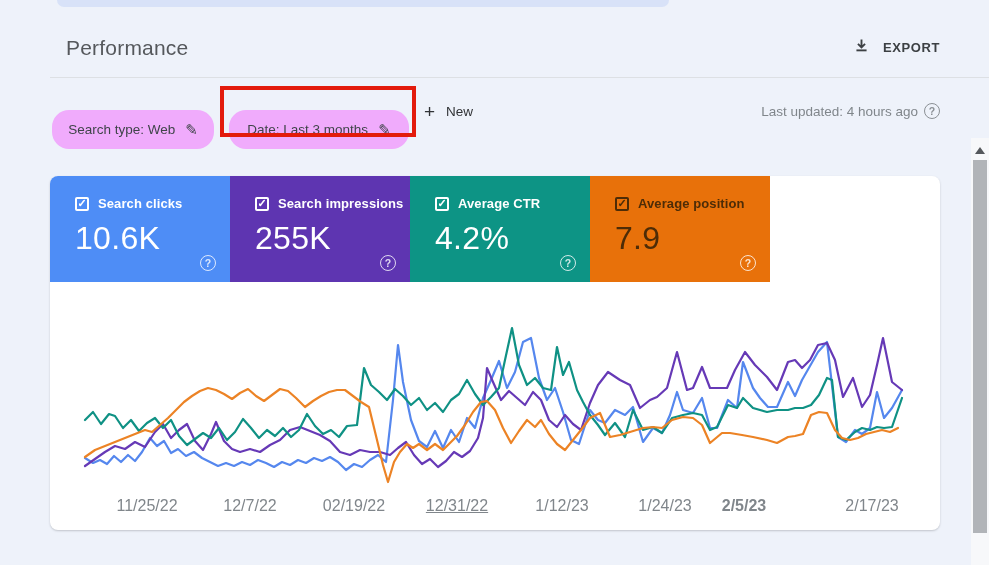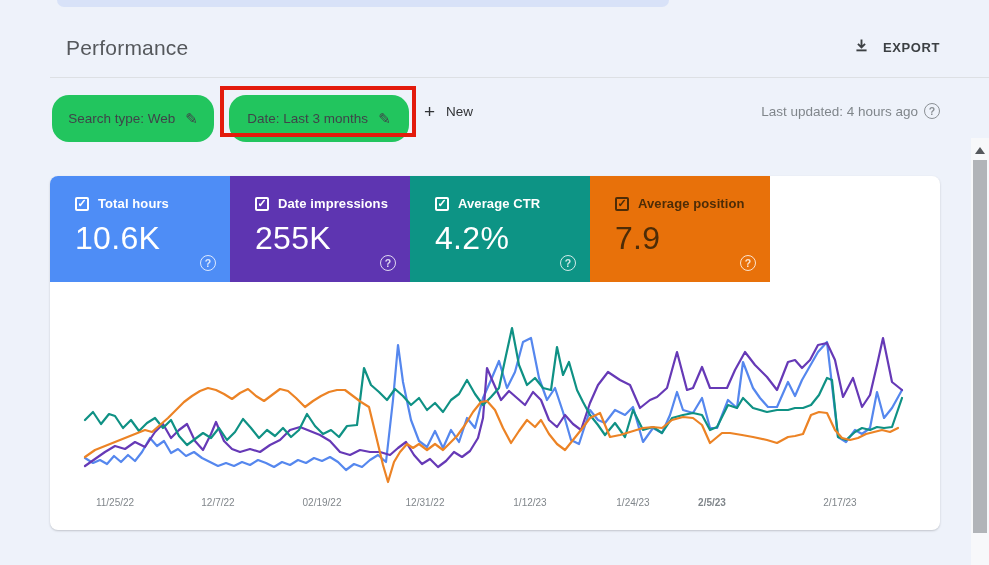--- a/index.html
+++ b/index.html
@@ -17,21 +17,21 @@
   .top-strip { left:57px; top:0; width:612px; height:7px;
     background:#d8e2f8; border-radius:0 0 10px 10px; }
 
   
   .page-title { left:66px; top:36px; font-size:21px; letter-spacing:.2px; color:#55585c; }
   .export-btn { right:49px; top:38px; display:flex; align-items:center; gap:14px;
     font-size:13px; font-weight:bold; letter-spacing:.6px; color:#3c4043; cursor:pointer; }
   .divider { left:50px; top:77px; width:939px; height:1px; background:#dde0e4; }
 
   
-  .chip { top:95px; height:47px; background:#22c55e; border-radius:17px;
+  .chip { top:110px; height:39px; background:#f0abfc; border-radius:17px;
     display:flex; align-items:center; justify-content:center; gap:10px;
     font-size:13.5px; color:#3f4449; cursor:pointer; }
   .chip-search { left:52px; width:162px; }
   .chip-date { left:229px; width:180px; }
   .pencil { font-size:15px; color:#3f4449; line-height:1; }
   .red-box { left:220px; top:86px; width:196px; height:51px;
     border:4px solid #e31b0c; pointer-events:none; }
   .new-btn { left:424px; top:95px; height:33px; display:flex; align-items:center; gap:11px;
     font-size:13.5px; color:#313336; cursor:pointer; }
   .plus { font-size:19px; font-weight:400; color:#313336; line-height:1; }
@@ -54,21 +54,21 @@
   .cbx { width:14px; height:14px; border:2px solid currentColor; border-radius:2px;
     display:inline-flex; align-items:center; justify-content:center;
     font-size:11px; line-height:1; font-weight:bold; }
   .metric .m-label { font-size:13px; font-weight:bold; letter-spacing:.1px; }
   .metric .m-value { position:absolute; left:25px; top:44px; font-size:32px; letter-spacing:.3px; }
   .metric .q-icon { position:absolute; right:14px; bottom:11px; color:rgba(255,255,255,.8); }
 
   
   .chart-svg { position:absolute; left:0; top:124px; }
   .x-axis { position:absolute; left:0; top:321px; width:890px; height:16px; }
-  .x-tick { position:absolute; transform:translateX(-50%); font-size:10px; color:#80868b; white-space:nowrap; }
+  .x-tick { position:absolute; transform:translateX(-50%); font-size:16px; color:#80868b; white-space:nowrap;margin-left:32px; }
 
   
   .sb-track { left:971px; top:138px; width:18px; height:427px; background:#f7f8fa; }
   .sb-arrow { left:975px; top:147px; width:0; height:0;
     border-left:5px solid transparent; border-right:5px solid transparent;
     border-bottom:7px solid #55585c; cursor:pointer; }
   .sb-thumb { left:973px; top:160px; width:14px; height:373px; background:#b1b4b8; cursor:pointer; }
 </style>
 </head>
 <body>
@@ -103,30 +103,30 @@
 <div class="abs last-updated">
   <span>Last updated: 4 hours ago</span>
   <span class="q-icon">?</span>
 </div>
 
 <div class="abs main-card">
 
   <div class="metric first" style="left: 0px; background-color: rgb(78, 141, 246); color: rgb(255, 255, 255);">
     <span class="cbx-row">
       <span class="cbx">✓</span>
-      <span class="m-label">Total hours</span>
+      <span class="m-label">Search clicks</span>
     </span>
     <span class="m-value">10.6K</span>
     <span class="q-icon">?</span>
   </div>
 
   <div class="metric" style="left: 180px; background-color: rgb(94, 53, 177); color: rgb(255, 255, 255);">
     <span class="cbx-row">
       <span class="cbx">✓</span>
-      <span class="m-label">Date impressions</span>
+      <span class="m-label">Search impressions</span>
     </span>
     <span class="m-value">255K</span>
     <span class="q-icon">?</span>
   </div>
 
   <div class="metric" style="left: 360px; background-color: rgb(13, 148, 133); color: rgb(255, 255, 255);">
     <span class="cbx-row">
       <span class="cbx">✓</span>
       <span class="m-label">Average CTR</span>
     </span>
@@ -147,21 +147,21 @@
       <polyline points="35,158 43,163 50,160 57,164 64,156 71,162 78,155 85,161 92,152 100,138 107,146 114,141 121,153 128,149 136,156 144,152 152,158 160,162 168,166 176,163 184,166 192,162 200,165 208,160 216,163 224,167 232,162 240,165 248,160 256,163 264,158 272,161 280,157 288,162 296,170 304,164 312,167 320,160 328,155 336,162 343,100 348,45 353,82 361,120 369,141 377,147 385,131 393,148 401,130 409,142 417,118 425,128 433,98 441,80 449,61 457,88 465,72 473,42 481,38 489,78 497,100 505,88 513,112 521,140 529,144 540,110 548,120 555,123 565,110 575,115 583,107 593,142 603,128 612,133 620,115 627,92 633,110 643,113 652,98 660,128 667,128 678,100 687,108 693,62 703,88 710,98 718,107 727,107 738,82 745,96 752,80 760,66 768,52 777,42 788,137 796,142 805,130 812,134 820,128 827,92 834,118 842,108 852,90" fill="none" stroke="#5587ee" stroke-width="2.2" stroke-linejoin="round" stroke-linecap="round"></polyline>
       <polyline points="35,166 45,159 55,152 65,146 75,149 85,142 95,147 105,132 113,124 121,138 129,130 137,124 145,141 153,150 161,134 166,122 174,141 182,149 190,152 200,149 210,152 220,145 230,140 240,130 250,127 260,131 270,135 280,141 290,152 300,155 310,150 320,152 330,152 340,155 348,148 356,142 364,155 372,164 380,159 388,167 396,161 404,152 412,157 420,151 428,138 433,118 437,68 443,82 451,100 459,91 467,98 475,105 483,92 491,100 499,120 507,127 515,115 523,124 531,130 540,103 548,85 558,72 570,80 580,85 590,108 600,100 607,97 617,88 627,52 637,90 643,88 652,67 660,88 668,88 677,88 685,70 695,52 705,65 717,77 727,90 738,62 745,60 752,68 760,60 768,45 777,43 785,60 793,97 803,78 812,107 820,95 827,65 833,38 842,82 852,90" fill="none" stroke="#6639b6" stroke-width="2.2" stroke-linejoin="round" stroke-linecap="round"></polyline>
       <polyline points="35,120 43,112 51,124 59,114 65,116 73,128 81,120 89,131 97,123 105,118 113,128 121,120 129,136 137,145 145,139 153,133 161,138 169,128 177,140 185,132 193,119 201,128 209,138 217,130 225,136 233,128 241,137 249,130 257,114 265,126 273,134 281,130 289,137 297,126 307,125 314,68 321,85 329,92 337,100 345,89 353,96 361,105 369,98 377,110 385,103 393,112 401,100 409,94 417,80 425,94 433,105 441,97 449,88 455,60 462,28 469,65 477,85 485,78 493,88 501,90 507,47 513,75 519,62 527,90 533,102 540,115 548,125 555,135 565,123 575,137 583,110 593,130 603,127 612,133 622,118 633,115 643,113 652,115 660,130 667,127 678,105 687,108 693,98 703,108 717,112 727,110 738,110 745,108 753,108 761,105 769,95 777,78 782,80 788,137 796,140 805,132 812,128 820,130 827,127 834,128 842,127 852,98" fill="none" stroke="#0f9184" stroke-width="2.2" stroke-linejoin="round" stroke-linecap="round"></polyline>
       <polyline points="35,157 45,150 55,146 65,142 75,138 85,134 95,130 102,132 110,125 118,118 126,110 134,102 142,96 150,91 158,88 166,90 174,94 182,99 190,93 198,89 206,96 214,101 222,95 230,89 238,91 246,98 255,107 263,101 271,96 279,92 287,90 295,90 303,96 311,102 319,107 327,140 333,165 338,182 344,162 350,152 357,144 363,148 369,144 377,150 385,144 393,150 399,144 407,136 415,125 423,112 431,102 437,101 445,110 453,128 461,143 469,131 477,120 485,127 491,120 499,134 507,144 515,150 523,140 531,130 540,118 550,113 560,137 570,135 580,132 593,128 603,127 612,128 622,120 633,117 643,118 652,125 660,143 672,133 680,133 692,135 703,137 717,140 727,143 738,137 745,136 753,134 761,115 769,112 777,113 785,130 792,138 800,140 808,138 816,134 824,132 832,130 840,132 848,128" fill="none" stroke="#ec8325" stroke-width="2.2" stroke-linejoin="round" stroke-linecap="round"></polyline>
     </svg>
 
   <div class="x-axis">
       <span class="x-tick" style="left: 65px;">11/25/22</span>
       <span class="x-tick" style="left: 168px;">12/7/22</span>
       <span class="x-tick" style="left: 272px;">02/19/22</span>
-      <span class="x-tick" style="left: 375px;">12/31/22</span>
+      <span class="x-tick" style="left: 375px; text-decoration: underline;">12/31/22</span>
       <span class="x-tick" style="left: 480px; text-align: center;">1/12/23</span>
       <span class="x-tick" style="left: 583px;">1/24/23</span>
       <span class="x-tick" style="left: 662px; font-weight: bold;">2/5/23</span>
       <span class="x-tick" style="left: 790px;">2/17/23</span>
     </div>
 </div>
 
 <div class="abs sb-track"></div>
 <div class="abs sb-arrow"></div>
 <div class="abs sb-thumb"></div>

